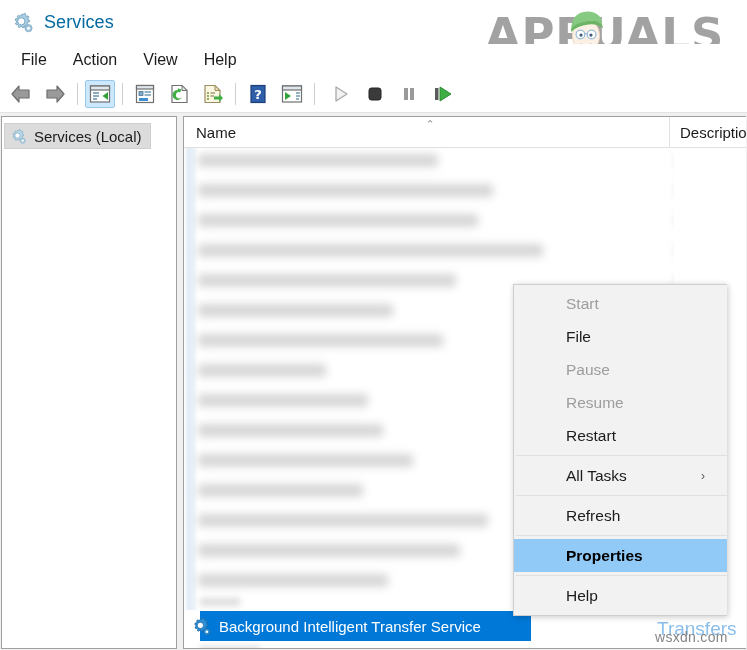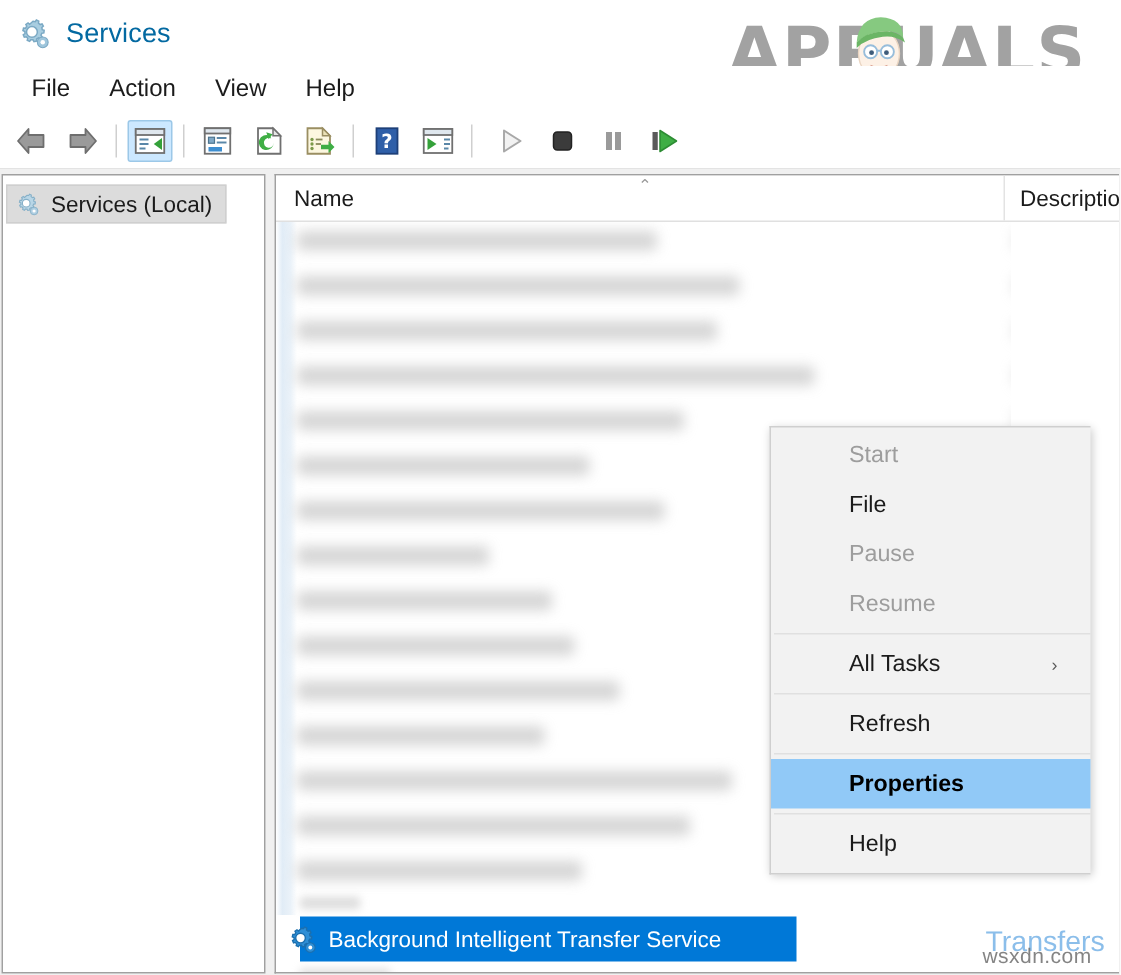--- a/index.html
+++ b/index.html
@@ -592,20 +592,23 @@
   </div>
   <div class="ctx-item">
     <span>File</span>
   </div>
   <div class="ctx-item disabled">
     <span>Pause</span>
   </div>
   <div class="ctx-item disabled">
     <span>Resume</span>
   </div>
+  <div class="ctx-item">
+    <span>Restart</span>
+  </div>
 
   <div class="ctx-sep"></div>
 
   <div class="ctx-item">
     <span>All Tasks</span>
     <span class="ctx-arrow">›</span>
   </div>
 
   <div class="ctx-sep"></div>
 

